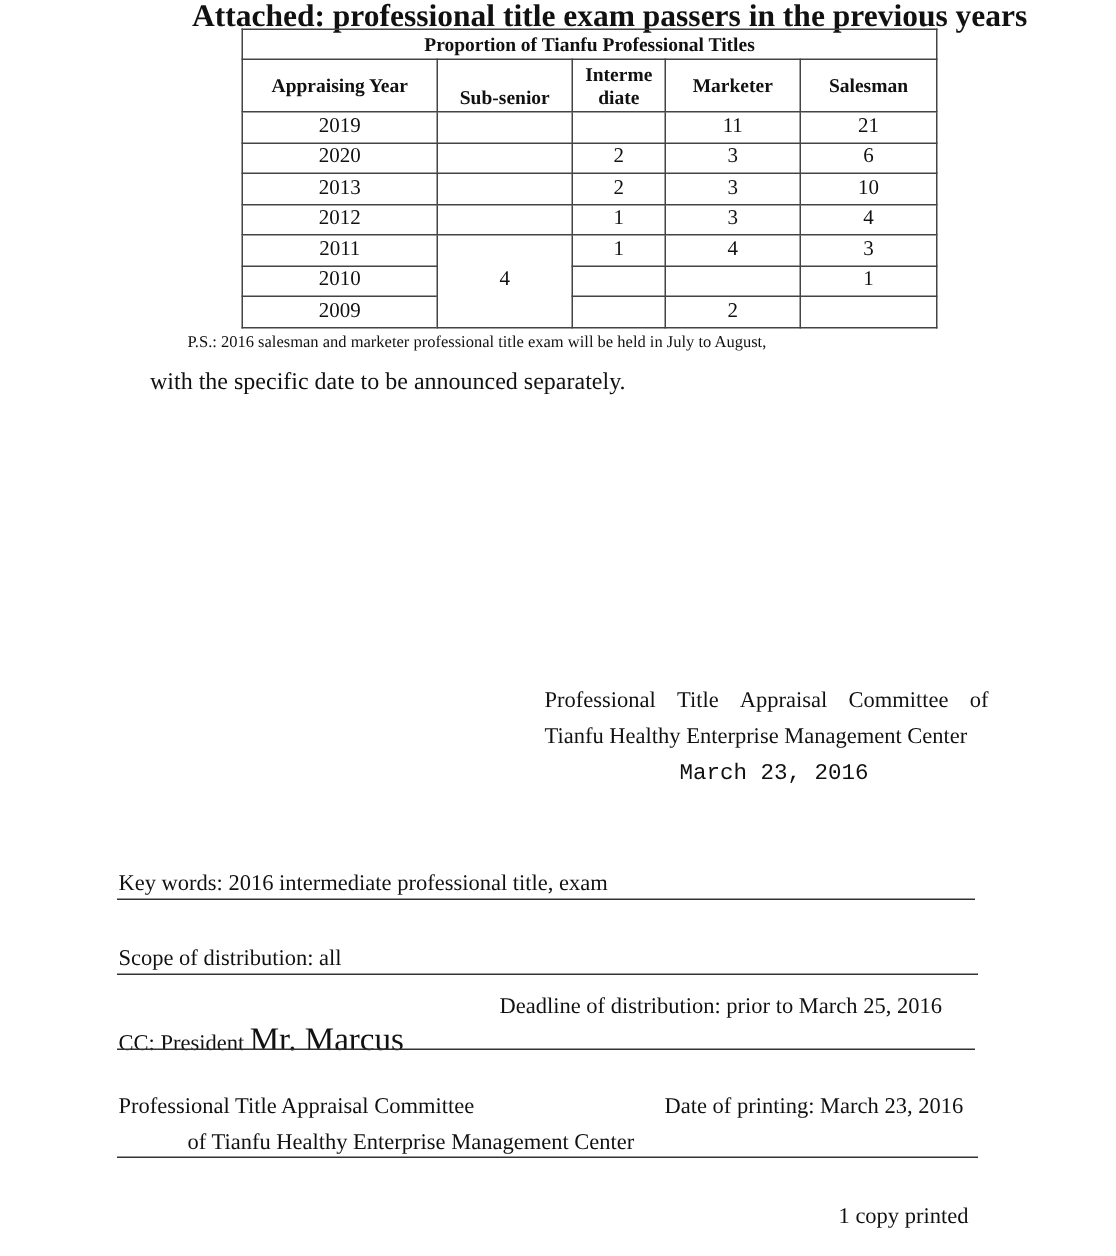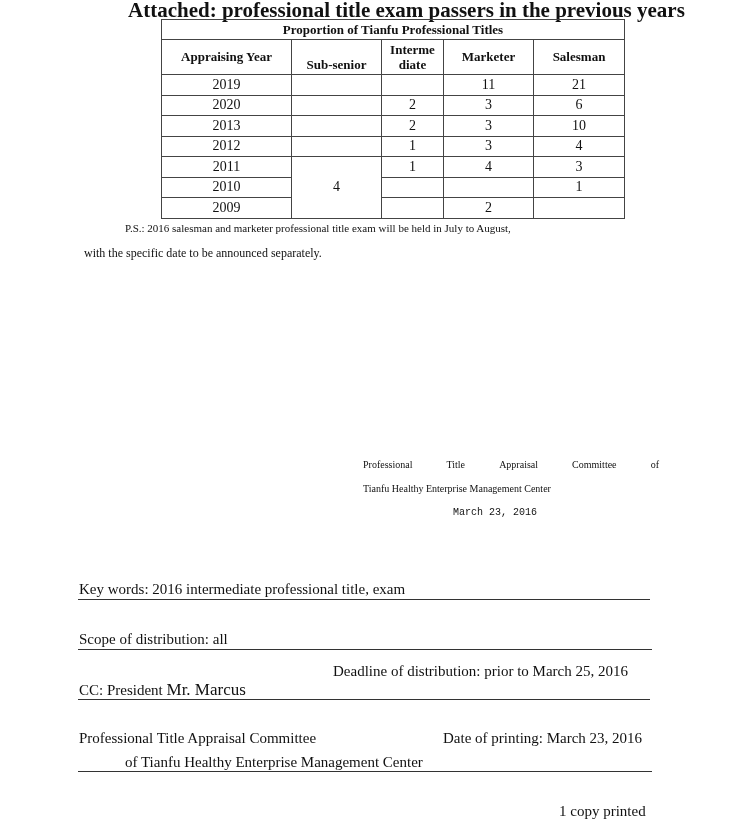--- a/index.html
+++ b/index.html
@@ -12,30 +12,30 @@
                  font-size: 14px; table-layout: fixed; }
     table.grid td, table.grid th { border: 1px solid #444; text-align: center; padding: 0;
                  line-height: 16px; }
     table.grid .title-row th { height: 19px; font-size: 13px; font-weight: bold; }
     table.grid .hdr th { height: 33px; font-size: 13px; font-weight: bold; }
     table.grid .hdr th.low { vertical-align: bottom; padding-bottom: 1px; }
     table.grid .hdr th.two { line-height: 15px; }
     table.grid td { height: 19.5px; }
 
     .ps1 { left: 125px; top: 222px; font-size: 11px; }
-    .ps2 { left: 84px; top: 246px; font-size: 12px; }
+    .ps2 { left: 100px; top: 246px; font-size: 16px; }
 
-    .sig { font-size: 10px; }
+    .sig { font-size: 15px; }
     .sig1 { left: 363px; top: 459px; width: 296px; display: flex; justify-content: space-between; }
     .sig2 { left: 363px; top: 483px; }
     .sig3 { left: 453px; top: 507px; font-family: Liberation Mono, monospace; }
 
     .rule { position: absolute; left: 78px; height: 0; border-top: 1.5px solid #333; }
     .f15 { font-size: 15px; text-align: right; }
-    .mr { font-size: 17px; }
+    .mr { font-size: 22px; }
   </style>
 </head>
 <body>
 
 <div class="abs attached">Attached: professional title exam passers in the previous years</div>
 
 <table class="grid">
   <colgroup>
     <col style="width:130px">
       <col style="width:90px">

